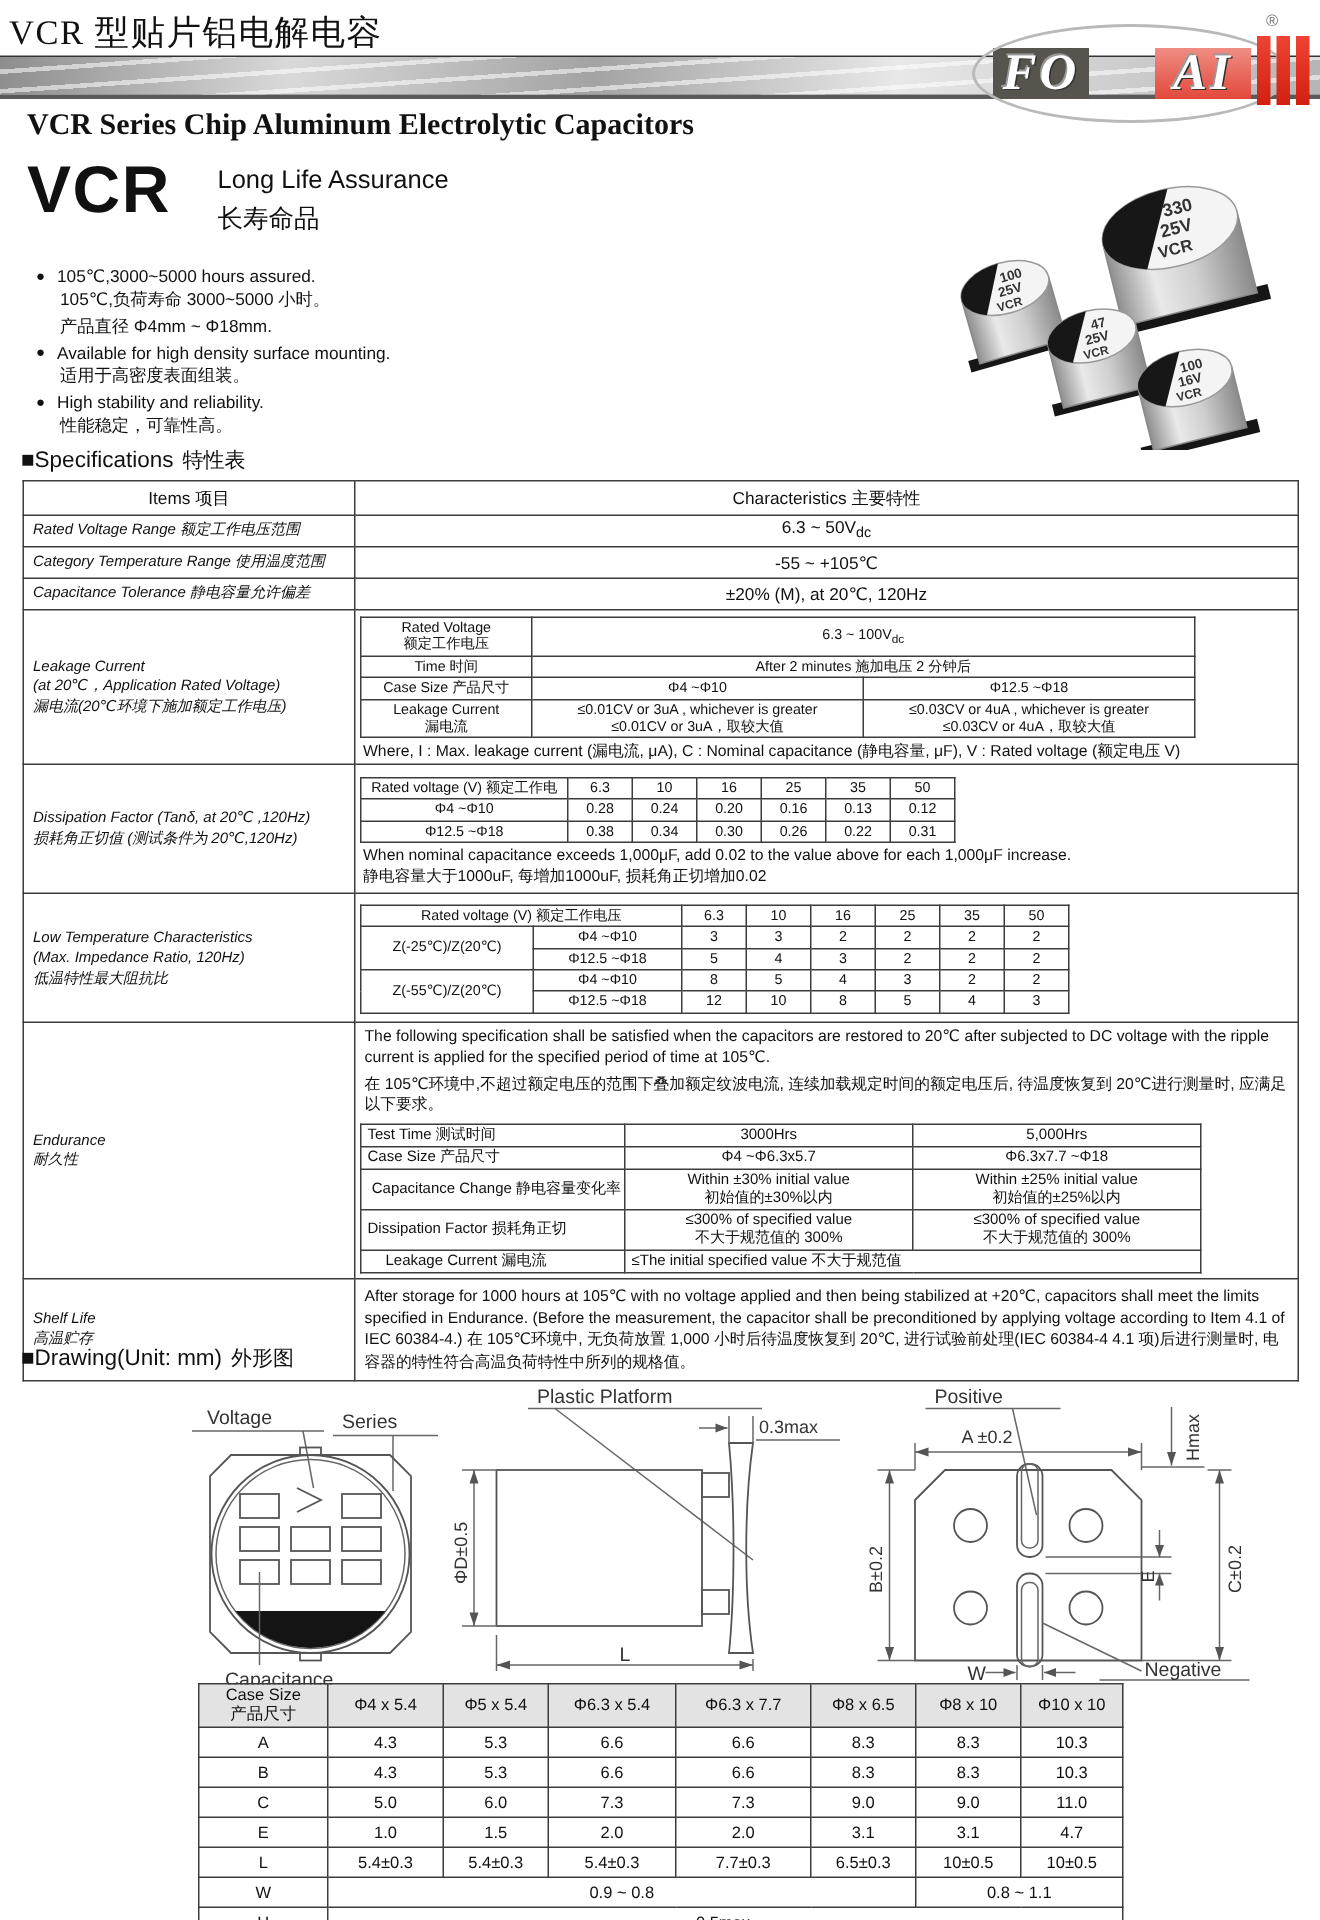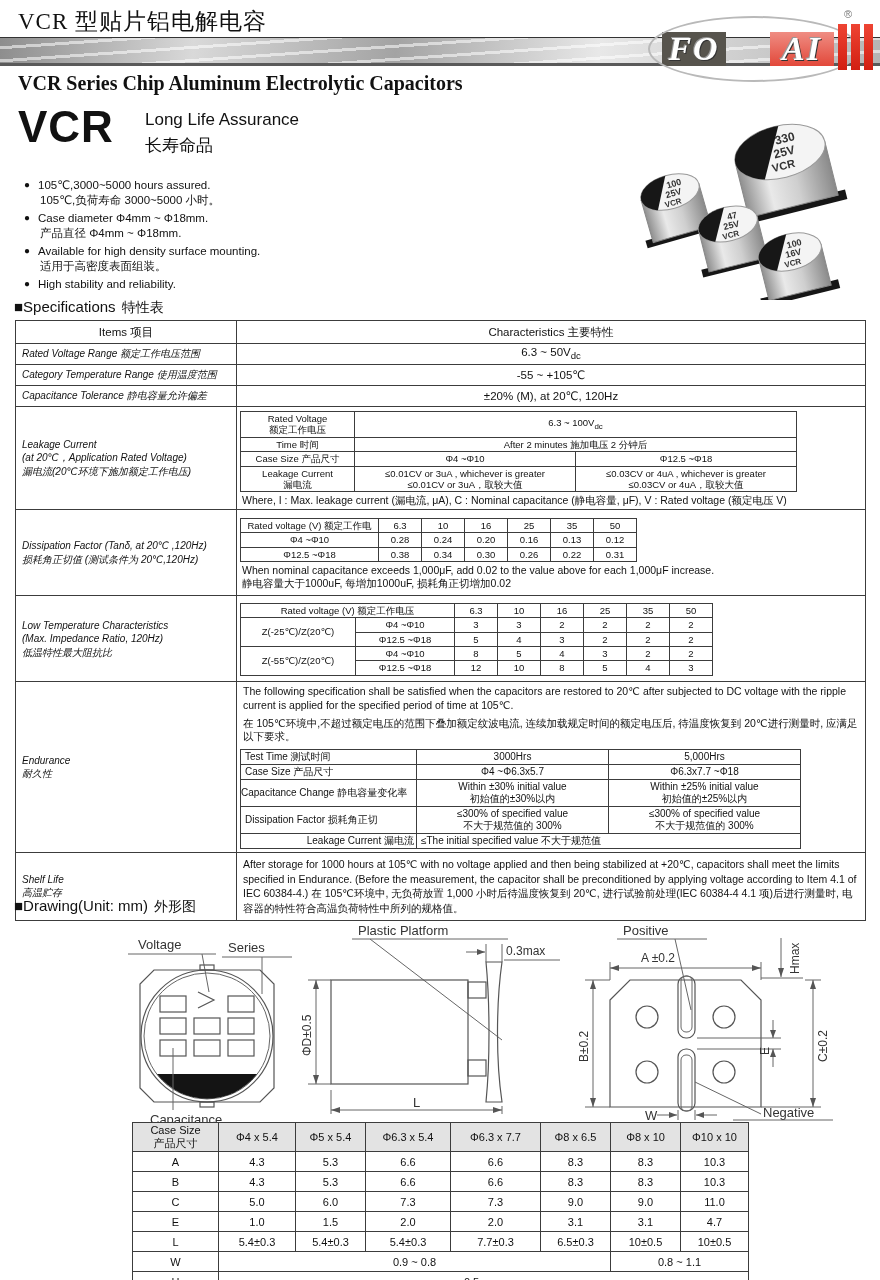--- a/index.html
+++ b/index.html
@@ -1,19 +1,19 @@
 <!DOCTYPE html>
 <html><head>
 <meta charset="utf-8">
 <style>
   html,body{margin:0;padding:0;background:#fff;}
   .page{position:relative;width:880px;height:1280px;background:#fff;overflow:hidden;
         font-family:"Liberation Sans","DejaVu Sans",sans-serif;color:#111;}
   
-  .title-cn{position:absolute;left:18px;top:6px;font-family:"Liberation Serif","DejaVu Serif",serif;
+  .title-cn{position:absolute;left:6px;top:6px;font-family:"Liberation Serif","DejaVu Serif",serif;
             font-size:23px;letter-spacing:1px;}
   .band{position:absolute;left:0;top:37px;width:880px;height:25px;
         background:linear-gradient(95deg,#8d8d8d 0%,#d9d9d9 22%,#a3a3a3 45%,#e8e8e8 68%,#b5b5b5 100%);
         border-top:1px solid #333;border-bottom:3px solid #5a5a5a;}
   .band .streaks{position:absolute;inset:0;
         background:repeating-linear-gradient(-4deg,rgba(255,255,255,0) 0 10px,rgba(255,255,255,.55) 10px 13px);}
   .logo{position:absolute;left:648px;top:8px;width:228px;height:74px;}
   .logo .ellipse{position:absolute;left:0;top:8px;width:208px;height:62px;border:2px solid #b9b9b9;border-radius:50%;}
   .logo .bar{position:absolute;left:14px;top:24px;width:172px;height:34px;display:flex;}
   .logo .half{flex:1;display:flex;align-items:center;justify-content:center;
@@ -86,29 +86,29 @@
   <div class="tagline">
     <div>Long Life Assurance</div>
     <div>长寿命品</div>
   </div>
   <div class="bullets">
     <div class="row">
       <div><span class="dot">●</span><span>105℃,3000~5000 hours assured.</span></div>
       <div class="cn">105℃,负荷寿命 3000~5000 小时。</div>
     </div>
     <div class="row">
-      <div><span class="dot">●</span><span>Case diameter Φ4mm ~ Φ18mm.</span></div>
       <div class="cn">产品直径 Φ4mm ~ Φ18mm.</div>
     </div>
     <div class="row">
       <div><span class="dot">●</span><span>Available for high density surface mounting.</span></div>
       <div class="cn">适用于高密度表面组装。</div>
     </div>
     <div class="row">
       <div><span class="dot">●</span><span>High stability and reliability.</span></div>
+      <div class="cn">性能稳定，可靠性高。</div>
     </div>
   </div>
 
   <svg class="photo" width="242" height="208" viewBox="0 0 242 208">
     <defs>
       <linearGradient id="capg" x1="0" y1="0" x2="1" y2="0">
         <stop offset="0" stop-color="#8f8f8f"></stop>
           <stop offset="0.3" stop-color="#e9e9e9"></stop>
         <stop offset="0.6" stop-color="#cfcfcf"></stop>
           <stop offset="1" stop-color="#8a8a8a"></stop>
@@ -394,21 +394,21 @@
             <td style="text-align:left;padding-left:4px">Test Time 测试时间</td>
             <td>3000Hrs</td>
             <td>5,000Hrs</td>
           </tr>
           <tr>
             <td style="text-align:left;padding-left:4px">Case Size 产品尺寸</td>
             <td>Φ4 ~Φ6.3x5.7</td>
             <td>Φ6.3x7.7 ~Φ18</td>
           </tr>
           <tr>
-            <td style="text-align:left;padding-left:0">Capacitance Change 静电容量变化率</td>
+            <td style="text-align:right;padding-left:0">Capacitance Change 静电容量变化率</td>
             <td>
                     <div>Within ±30% initial value</div>
                     <div>初始值的±30%以内</div>
                   </td>
             <td>
                     <div>Within ±25% initial value</div>
                     <div>初始值的±25%以内</div>
                   </td>
           </tr>
           <tr>
@@ -416,21 +416,21 @@
             <td>
                     <div>≤300% of specified value</div>
                     <div>不大于规范值的 300%</div>
                   </td>
             <td>
                     <div>≤300% of specified value</div>
                     <div>不大于规范值的 300%</div>
                   </td>
           </tr>
           <tr>
-            <td style="text-align:right;padding-left:4px">Leakage Current 漏电流</td>
+            <td style="text-align:left;padding-left:16px">Leakage Current 漏电流</td>
             <td colspan="2" style="text-align:left;padding-left:4px">≤The initial specified value 不大于规范值</td>
           </tr>
         </tbody>
             </table>
       </td>
     </tr>
 
     <tr style="height:68px">
       <td class="lab">
         <div>Shelf Life</div>

